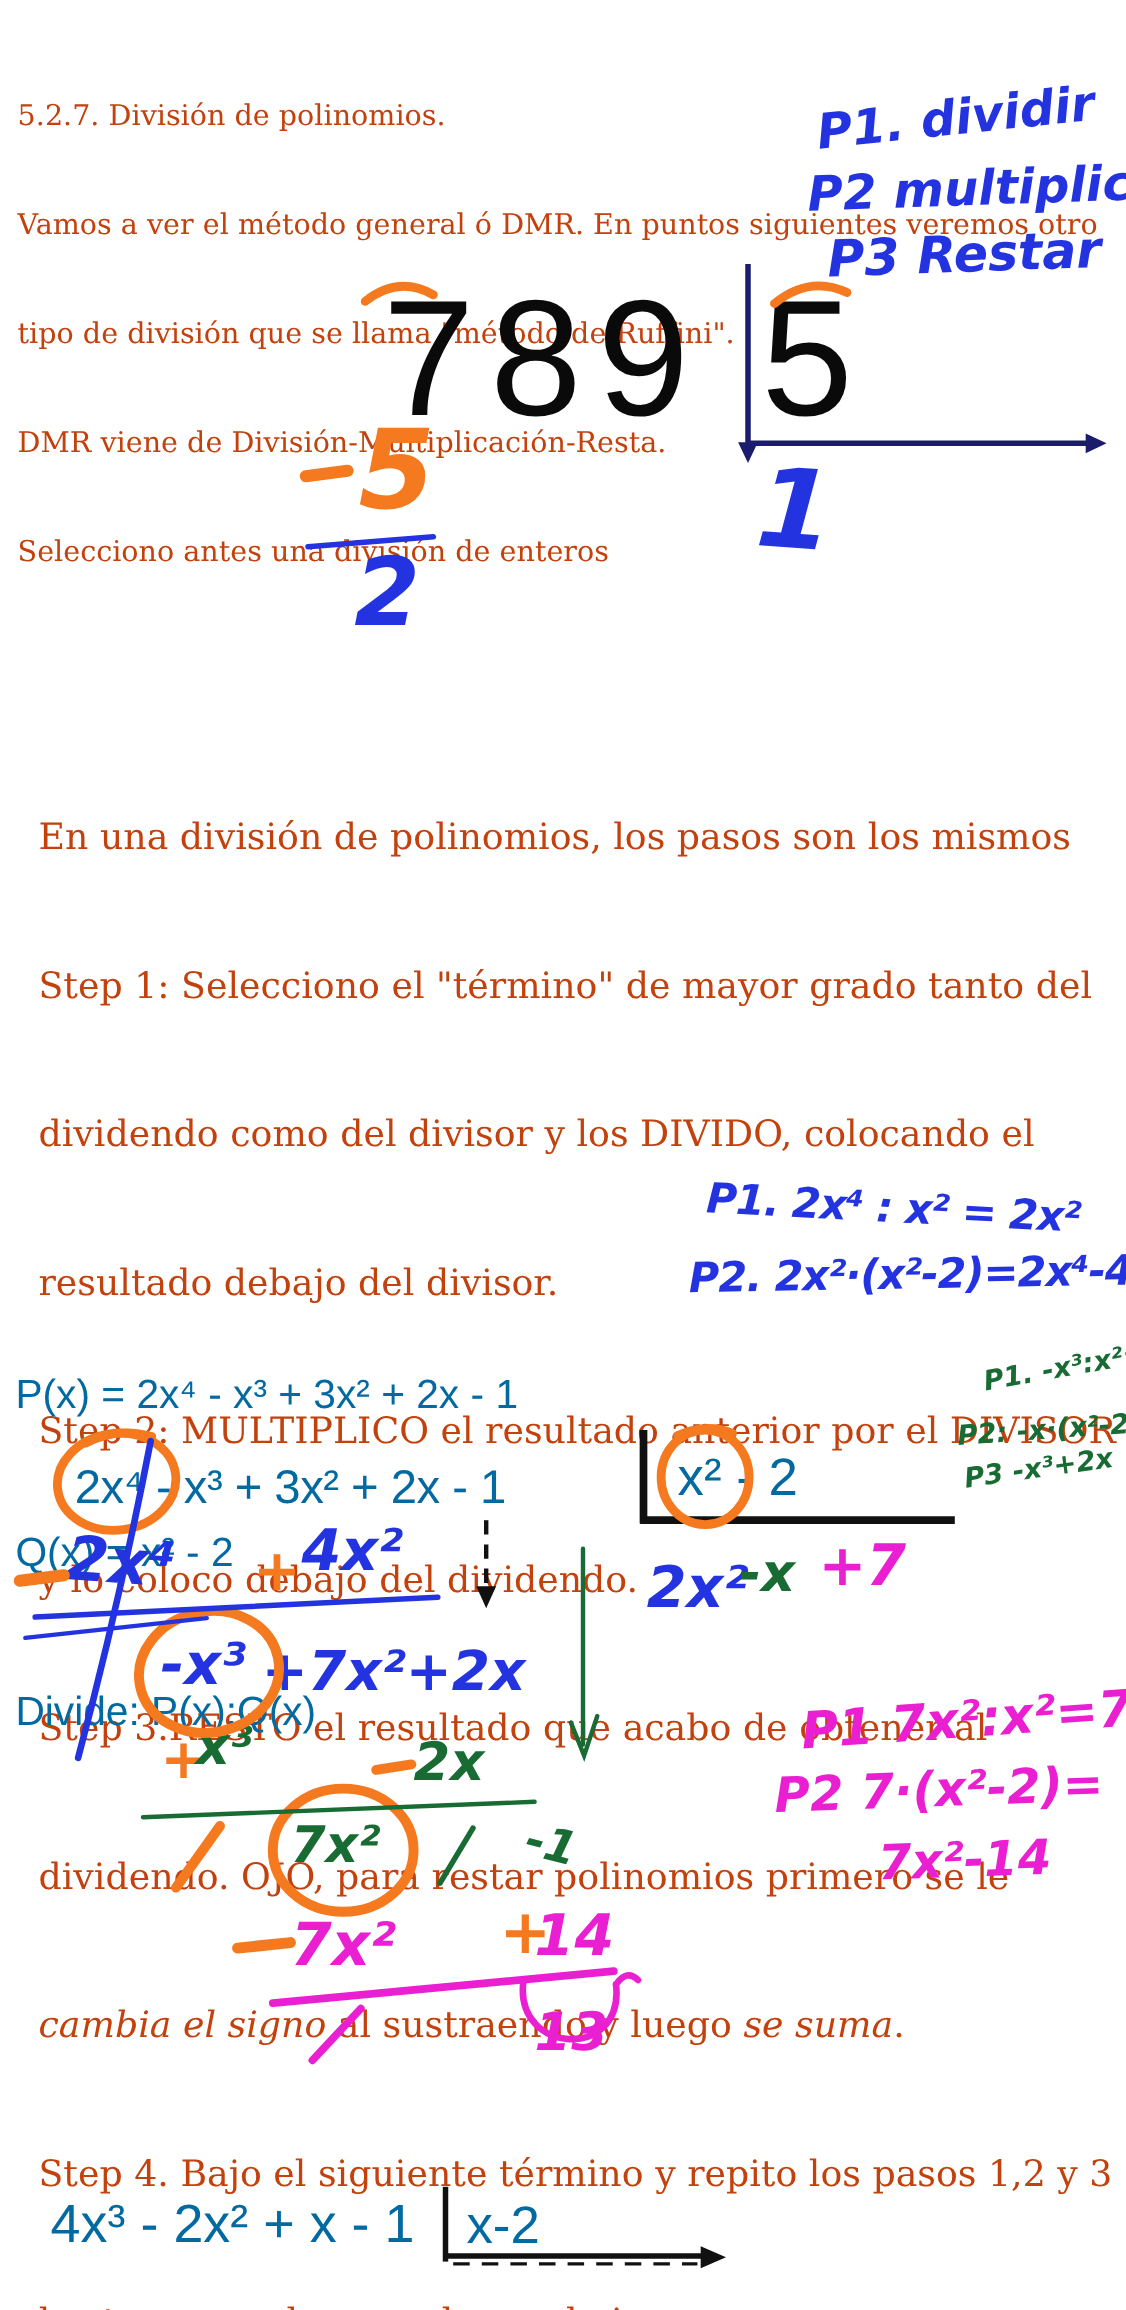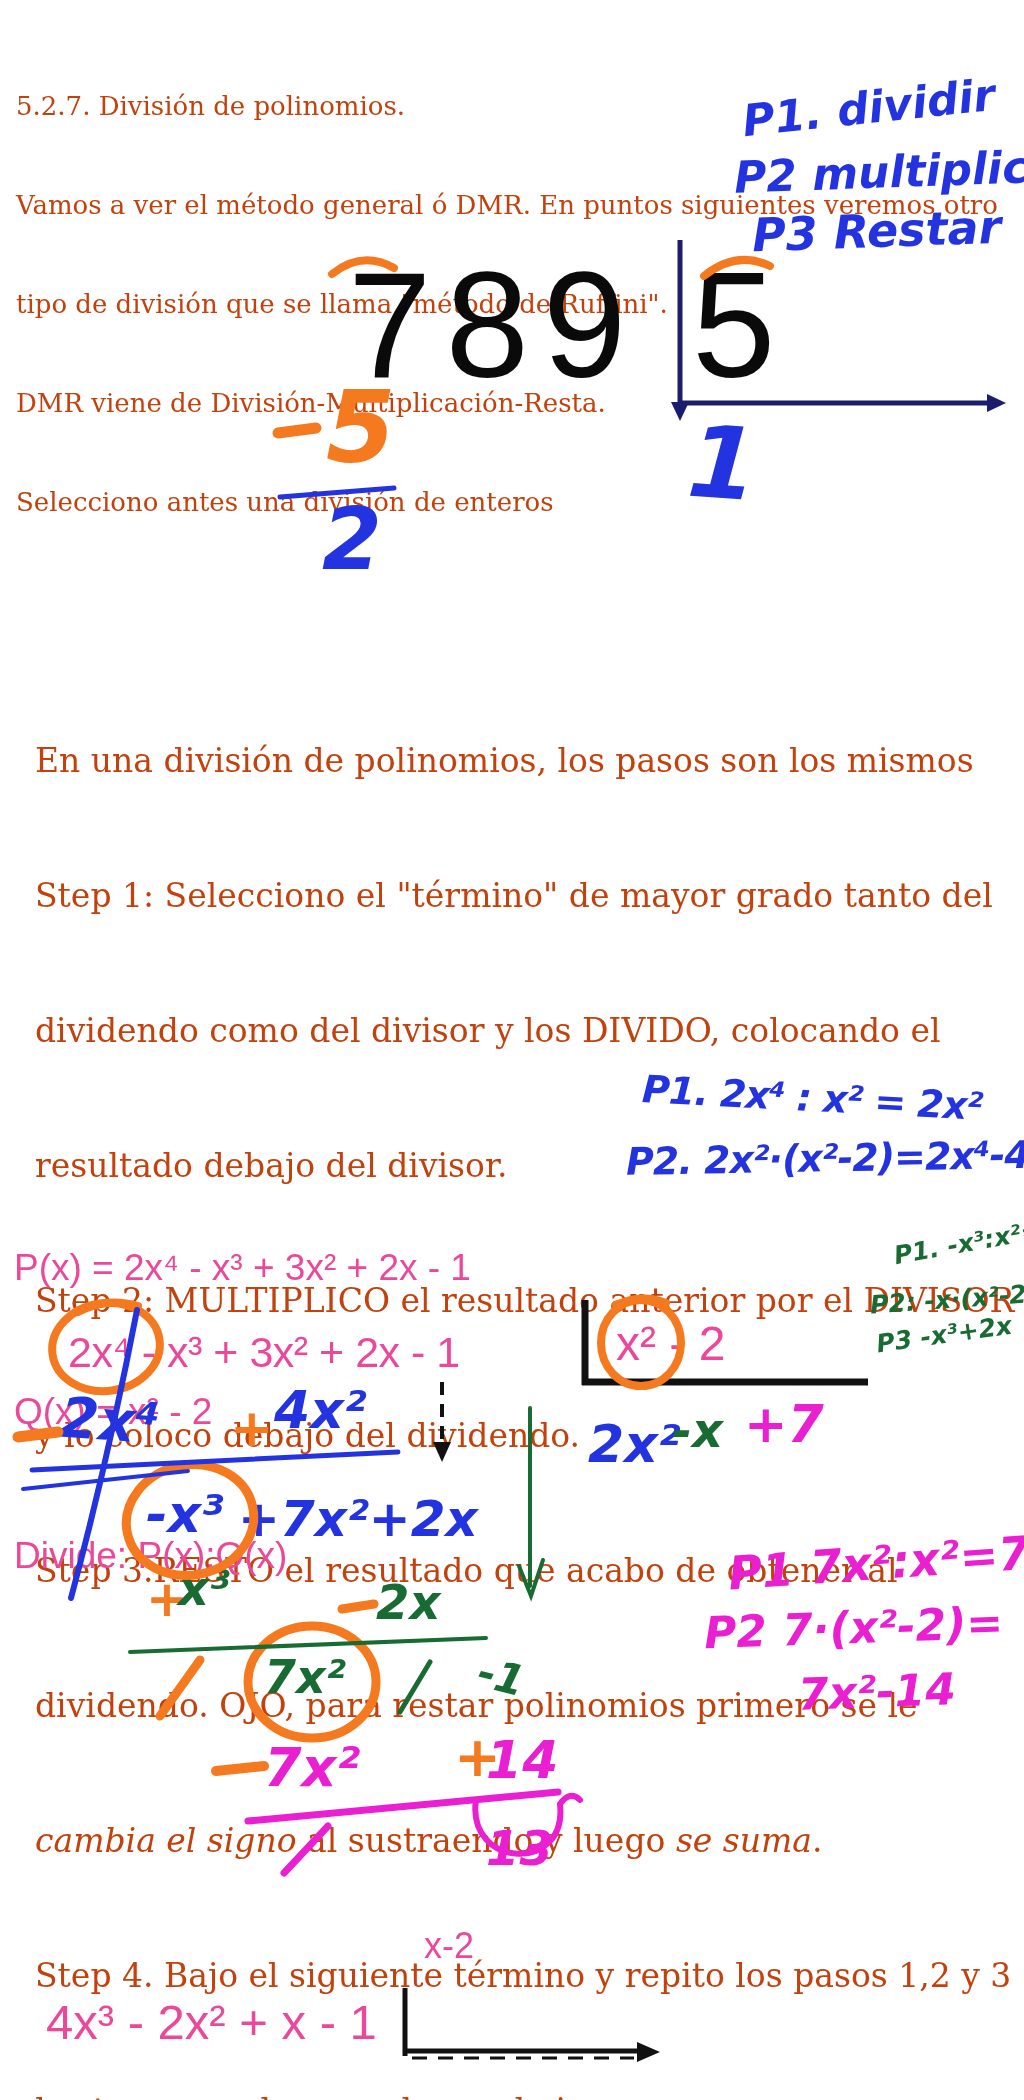--- a/index.html
+++ b/index.html
@@ -1,21 +1,21 @@
 <!DOCTYPE html>
 <html><head>
 <meta charset="utf-8">
 <style>
   html,body{margin:0;padding:0;background:#ffffff;}
   .page{position:relative;width:1024px;height:2100px;background:#fff;overflow:hidden;
         font-family:"Liberation Sans","DejaVu Sans",sans-serif;}
   .abs{position:absolute;white-space:pre;}
   
   .serif{font-family:"DejaVu Serif",serif;color:#c2410c;}
-  .sans{font-family:"Liberation Sans","DejaVu Sans",sans-serif;color:#ec4899;}
+  .sans{font-family:"Liberation Sans","DejaVu Sans",sans-serif;color:#0369a1;}
   .hw{font-family:"DejaVu Sans",sans-serif;font-style:italic;font-weight:bold;}
   .blue{color:#2433e0;}
   .orange{color:#f5791f;}
   .green{color:#186b32;}
   .magenta{color:#ea1fd2;}
   
   .intro{left:16px;top:24px;width:1000px;font-size:26px;line-height:33px;}
   
   .n-tp1{left:742px;top:82px;font-size:44px;transform:rotate(-6deg);}
   .n-tp2{left:734px;top:146px;font-size:44px;transform:rotate(-2deg);}
@@ -57,21 +57,21 @@
   .r5p{left:454px;top:1724px;font-size:56px;font-style:normal;}
   .r5b{left:486px;top:1730px;font-size:52px;}
   .r6{left:486px;top:1796px;font-size:48px;margin-top:24px;}
   
   .n-mp1{left:728px;top:1536px;font-size:46px;transform:rotate(-4deg);}
   .n-mp2{left:704px;top:1602px;font-size:44px;transform:rotate(-2deg);}
   .n-mp3{left:798px;top:1666px;font-size:44px;transform:rotate(-2deg);}
   
   .ex-st{left:56px;top:1928px;font-size:33px;letter-spacing:-0.5px;}
   .ex-dv{left:46px;top:1994px;font-size:49px;}
-  .ex-ds{left:424px;top:1925px;font-size:36px;}
+  .ex-ds{left:424px;top:1996px;font-size:48px;}
   
   .overlay{position:absolute;left:0;top:0;z-index:6;pointer-events:none;}
   .txt{z-index:3;}
 </style>
 </head>
 <body>
 
 <div class="page">
 
   <div class="abs serif intro txt">

